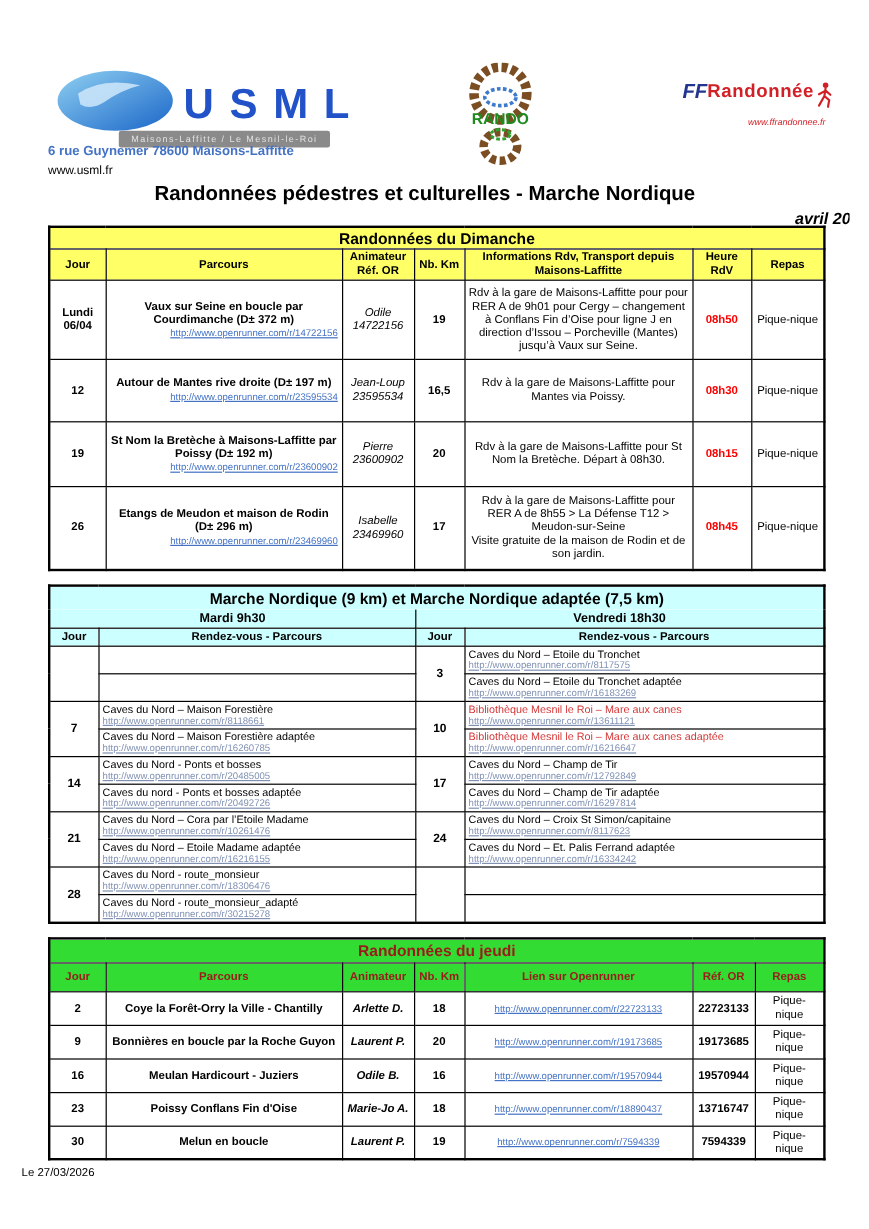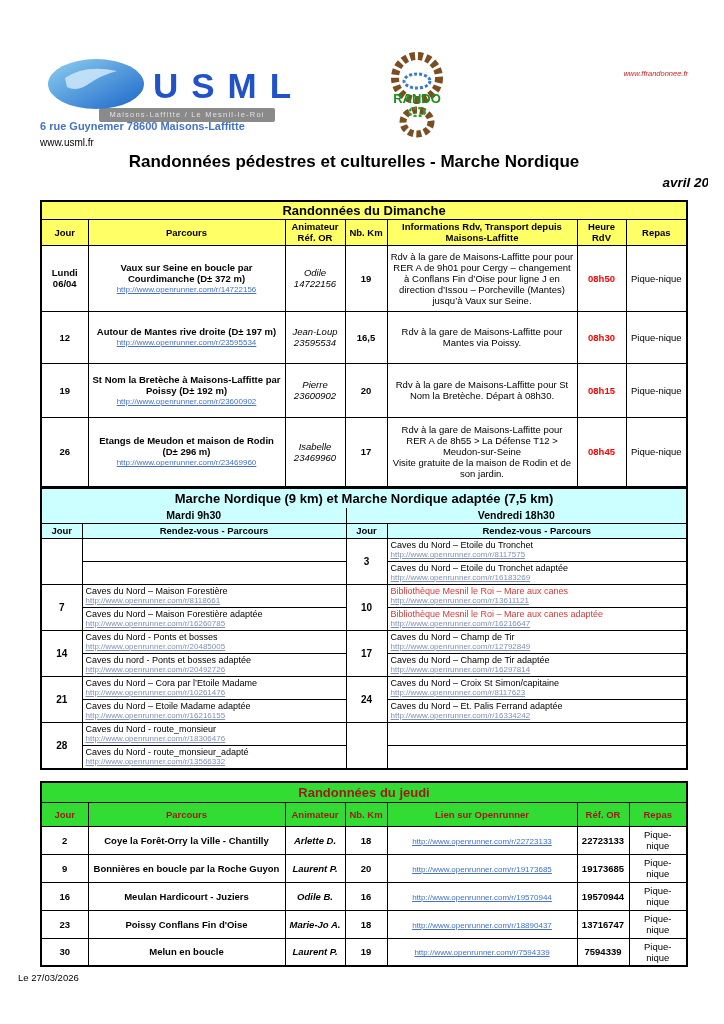--- a/index.html
+++ b/index.html
@@ -21,31 +21,31 @@
   .ffr-rando { color:#D22027; font-weight:bold; font-size:15.5px; line-height:18px; letter-spacing:0.5px; }
   .ffr-url { color:#D22027; font-size:7.5px; font-style:italic; margin-top:1px; text-align:right; padding-right:8px; }
   .hdr-address { position:absolute; left:40px; top:120px; color:#4472C4; font-weight:bold; font-size:11px; }
   .hdr-site { position:absolute; left:40px; top:137px; font-size:10px; }
   .doc-title { position:absolute; left:0; top:152px; width:100%; text-align:center; font-weight:bold; font-size:17px; }
   .doc-subtitle { position:absolute; left:16px; top:175px; width:100%; text-align:right; font-weight:bold; font-size:13.5px;font-style:italic; }
   
   table { border-collapse:collapse; table-layout:fixed; width:646px; border:2px solid #000; }
   td,th { border:1px solid #000; padding:1px 3px; overflow:hidden; vertical-align:middle; }
   a { text-decoration:underline; cursor:pointer; }
-  .pos-t1 { position:absolute; left:40px; top:200px; }
+  .pos-t1 { position:absolute; left:40px; top:188px; }
   .pos-t2 { position:absolute; left:40px; top:487px; }
   .pos-t3 { position:absolute; left:40px; top:781px; }
   
   .t1 .title td { background:#FFFF66; font-weight:bold; font-size:13px; text-align:center; height:18px; padding:0; }
   .t1 th { background:#FFFF66; font-size:9.5px; font-weight:bold; text-align:center; height:26px; line-height:11px; }
   .t1 td { font-size:9.5px; text-align:center; }
   .t1 .r1 { height:66px; } .t1 .r2 { height:52px; } .t1 .r3 { height:54px; } .t1 .r4 { height:70px; }
   .d-jour { font-weight:bold; }
   .pname { font-weight:bold; line-height:11px; margin-bottom:1px; }
-  .plink { font-size:8px; color:#4472C4; display:block; text-align:center; line-height:10px; }
+  .plink { font-size:8px; color:#4472C4; display:block; text-align:right; line-height:10px; }
   .d-anim div { font-weight:normal; font-style:italic; line-height:11px; }
   .d-km { font-weight:bold; }
   .d-info { font-size:9px; text-align:justify; line-height:11px; vertical-align:middle; white-space:pre-line; }
   .d-heure { color:#FF0000; font-weight:bold; }
   
   .t2 .title td { background:#CCFFFF; font-weight:bold; font-size:13px; text-align:center; height:20px; padding:0; border-bottom:none; }
   .t2 .dayrow td { background:#CCFFFF; font-weight:bold; font-size:10.5px; text-align:center; height:15px; padding:0; border-top:none; }
   .t2 th { background:#CCFFFF; font-size:9.5px; font-weight:bold; text-align:center; height:15px; padding:0; }
   .nj { font-size:10px; font-weight:bold; text-align:center; }
   .nc { height:23px; vertical-align:middle; }
@@ -93,20 +93,30 @@
     <svg width="62" height="88" viewBox="0 0 62 88">
       <ellipse cx="31" cy="26" rx="22" ry="22" fill="none" stroke="#7A4E22" stroke-width="8" stroke-dasharray="5 3"></ellipse>
       <ellipse cx="31" cy="70" rx="14" ry="12" fill="none" stroke="#7A4E22" stroke-width="7" stroke-dasharray="5 3"></ellipse>
       <ellipse cx="31" cy="29" rx="13" ry="7" fill="none" stroke="#3C7ACC" stroke-width="3" stroke-dasharray="3 2"></ellipse>
       <ellipse cx="31" cy="60" rx="8" ry="4" fill="none" stroke="#2FA12F" stroke-width="2.5" stroke-dasharray="3 2"></ellipse>
       <text x="31" y="51" text-anchor="middle" font-size="13" font-weight="bold" fill="#1E8C1E">RANDO</text>
     </svg>
   </div>
 
   <div class="ffr-logo">
+    <div class="ffr-main">
+      <span class="ffr-ff">FF</span>
+        <span class="ffr-rando">Randonnée</span>
+      <span>
+        <svg width="17" height="23" viewBox="0 0 17 23">
+          <circle cx="10" cy="3" r="2.3" fill="#D22027"></circle>
+          <path d="M10 5.5 L9 12 M10 7.5 L4.5 10.5 M10 7.5 L14 11 M9 12 L4.5 20 M9 12 L13 15.5 L12 21" stroke="#D22027" stroke-width="1.8" fill="none" stroke-linecap="round"></path>
+        </svg>
+      </span>
+    </div>
     <div class="ffr-url">www.ffrandonnee.fr</div>
   </div>
 
   <div class="hdr-address">6 rue Guynemer 78600 Maisons-Laffitte</div>
   <div class="hdr-site">www.usml.fr</div>
   <div class="doc-title">Randonnées pédestres et culturelles - Marche Nordique</div>
   <div class="doc-subtitle">avril 2026</div>
 
   <table class="t1 pos-t1">
     <colgroup>
@@ -323,21 +333,21 @@
       </td>
       <td class="nj" rowspan="2"></td>
       <td class="nc">
         <div class="rname"></div>
         <a class="rlink"></a>
       </td>
     </tr>
     <tr>
       <td class="nc">
         <div class="rname">Caves du Nord - route_monsieur_adapté</div>
-        <a class="rlink">http://www.openrunner.com/r/13566332</a>
+        <a class="rlink">http://www.openrunner.com/r/30215278</a>
       </td>
       <td class="nc">
         <div class="rname"></div>
         <a class="rlink"></a>
       </td>
     </tr>
   </tbody>
     </table>
 
   <table class="t3 pos-t3">

